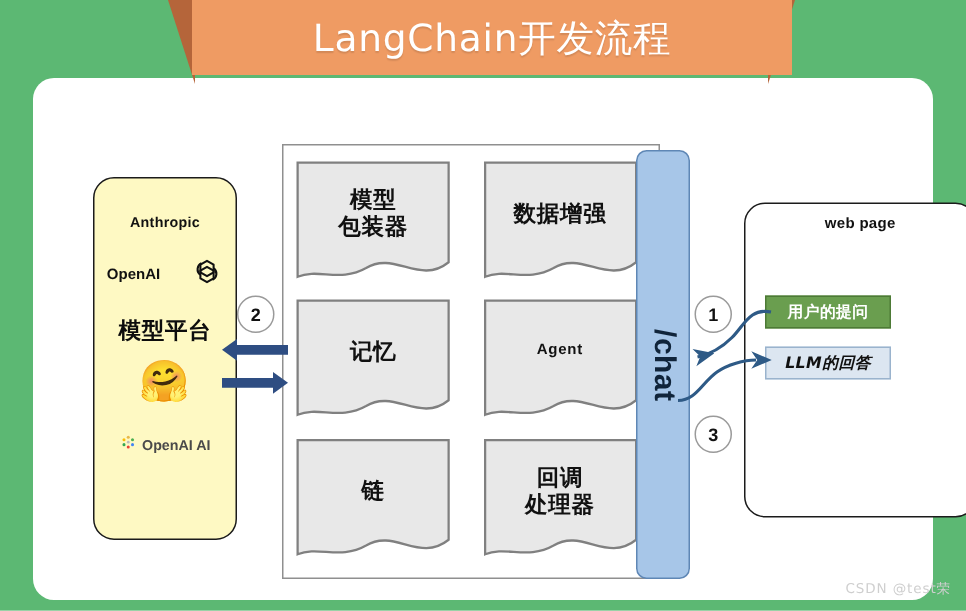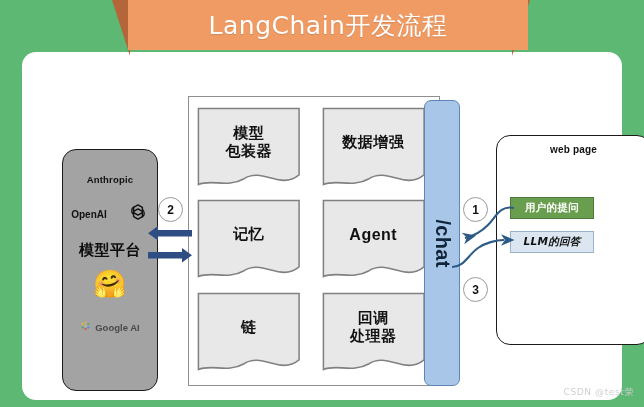--- a/index.html
+++ b/index.html
@@ -28,22 +28,22 @@
   }
   .ribbon-title{
     color:#ffffff;font-size:25px;font-weight:400;letter-spacing:.5px;
     font-family:"DejaVu Sans","Liberation Sans",sans-serif;
     text-shadow:0 1px 1px rgba(0,0,0,.12);
   }
 
   
   .llm-panel{
     position:absolute;left:62px;top:118px;width:94px;height:240px;
-    background:#a3a3a3;border:1.6px solid #1b1b1b;border-radius:14px;
-    display:flex;flex-direction:column;align-items:center;margin-top:31px;
+    background:#fef9c3;border:1.6px solid #1b1b1b;border-radius:14px;
+    display:flex;flex-direction:column;align-items:center;
   }
   .anthropic{margin-top:24px;font-size:9.5px;color:#111;font-weight:600;letter-spacing:.2px;}
   .openai-row{margin-top:16px;display:flex;align-items:center;gap:20px;}
   .openai-label{font-size:10px;color:#111;font-weight:600;}
   .llm-title{
     margin-top:14px;text-align:center;font-size:15px;line-height:1.22;
     font-weight:700;color:#0d0d0d;letter-spacing:.5px;
     font-family:"DejaVu Sans","Liberation Sans",sans-serif;
   }
   .hf-emoji{margin-top:12px;font-size:27px;line-height:1;}
@@ -61,21 +61,21 @@
     gap:9px 21px;
   }
   .doc{position:relative;}
   .doc svg{position:absolute;left:0;top:0;width:100%;height:100%;}
   .doc-label{
     position:absolute;left:0;top:0;width:100%;height:84%;
     display:flex;align-items:center;justify-content:center;text-align:center;
     font-size:15px;font-weight:700;color:#111;line-height:1.2;letter-spacing:.5px;
     font-family:"DejaVu Sans","Liberation Sans",sans-serif;
   }
-  .doc-label.en{font-size:16px;font-family:"Liberation Sans",sans-serif;font-weight:600;}
+  .doc-label.en{font-size:10px;font-family:"Liberation Sans",sans-serif;font-weight:600;}
 
   
   .chat-bar{
     position:absolute;left:424px;top:100px;width:34px;height:284px;
     background:#a7c6e8;border:1.4px solid #5f87b5;border-radius:7px;
     display:flex;align-items:center;justify-content:center;
   }
   .chat-bar span{
     transform:rotate(90deg);white-space:nowrap;
     font-size:20px;font-weight:700;color:#10243a;letter-spacing:.3px;
@@ -173,21 +173,21 @@
         <svg width="11" height="11" viewBox="0 0 12 12" aria-hidden="true">
           <circle cx="6" cy="1.6" r="1.1" fill="#e8b84b"></circle>
           <circle cx="9.1" cy="3.4" r="1.1" fill="#4caf50"></circle>
           <circle cx="9.1" cy="7.0" r="1.1" fill="#4285f4"></circle>
           <circle cx="6" cy="8.8" r="1.1" fill="#ea4335"></circle>
           <circle cx="2.9" cy="7.0" r="1.1" fill="#34a853"></circle>
           <circle cx="2.9" cy="3.4" r="1.1" fill="#fbbc05"></circle>
           <circle cx="6" cy="5.2" r="1.0" fill="#bdbdbd"></circle>
         </svg>
       </span>
-      <span class="google-label">Google AI</span>
+      <span class="google-label">OpenAI AI</span>
     </div>
   </div>
 
   <div class="core">
     <div class="core-grid">
 
       <div class="doc">
         <svg viewBox="0 0 110 86" preserveAspectRatio="none">
           <path d="M1.5 1.5 H108.5 V70 C88 86 70 62 50 74 C32 84 16 74 1.5 80 Z" fill="#e8e8e8" stroke="#808080" stroke-width="1.6"></path>
         </svg>

